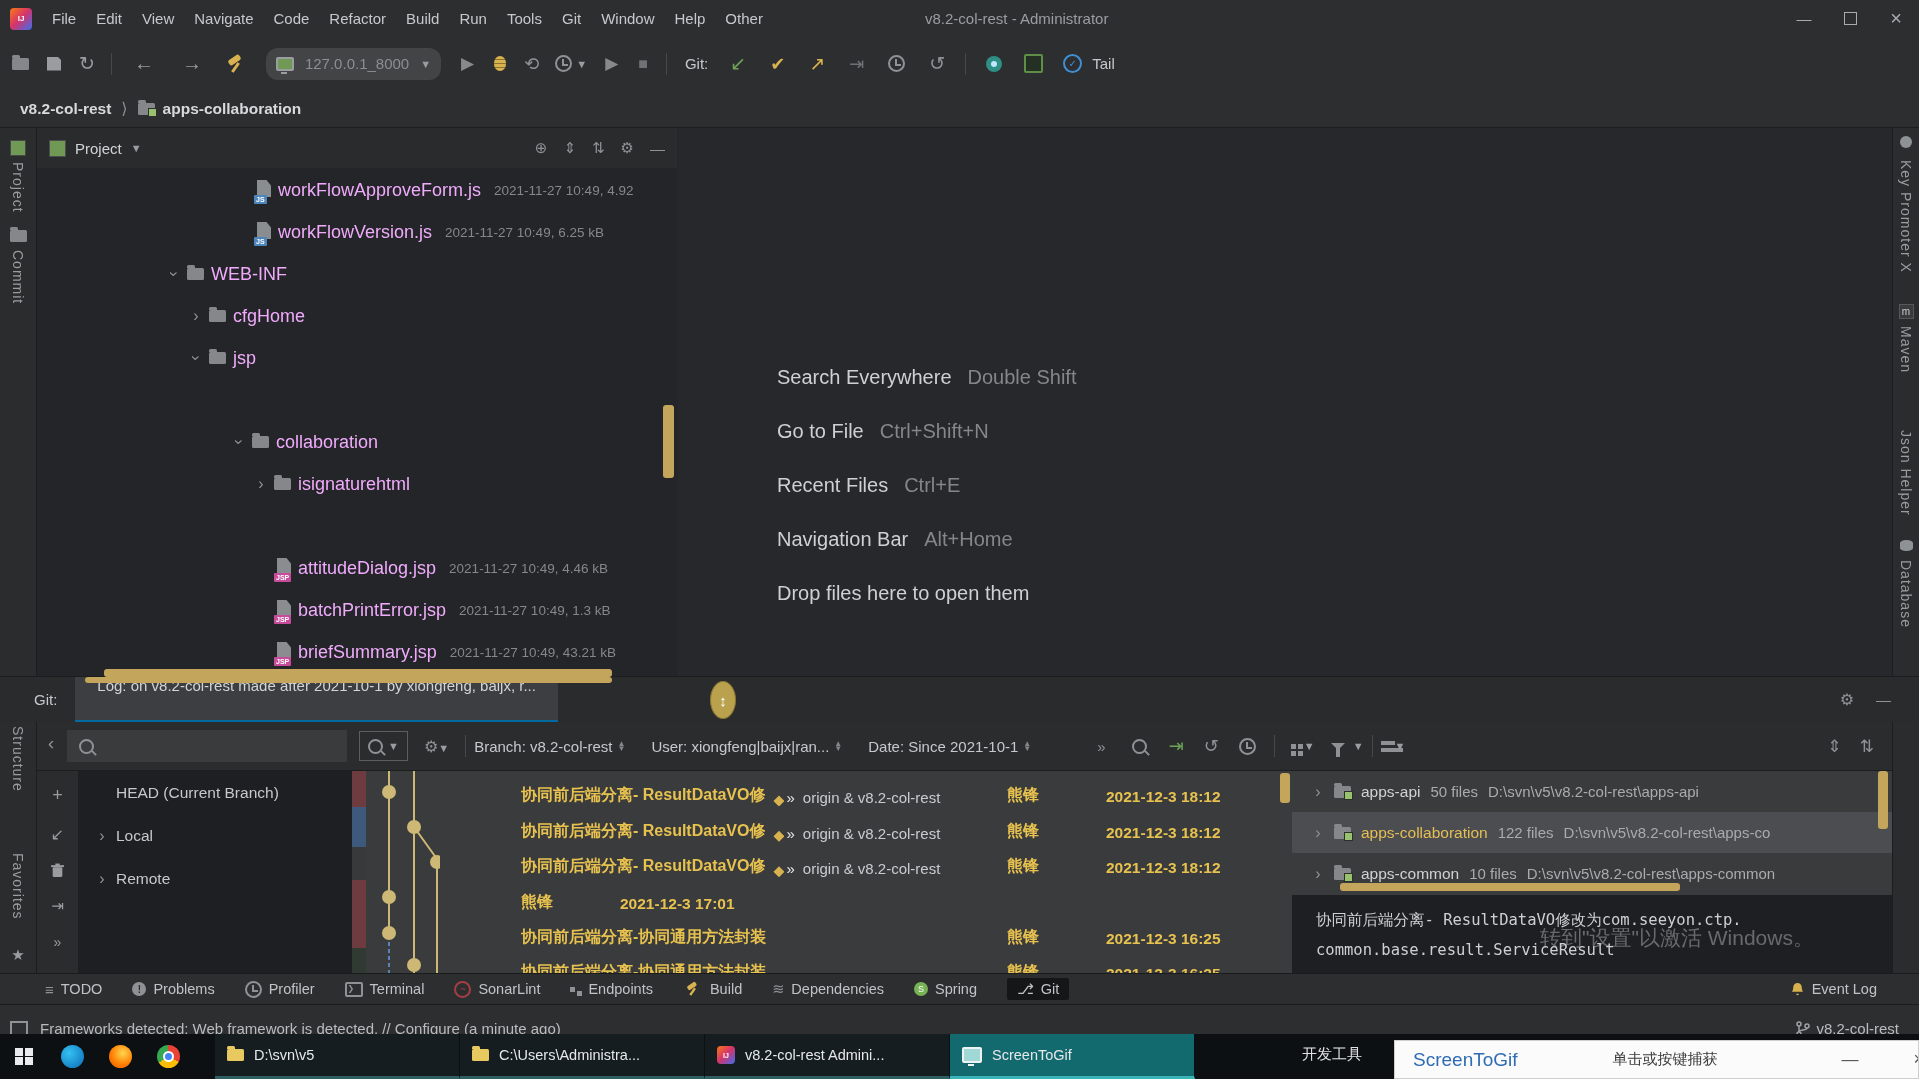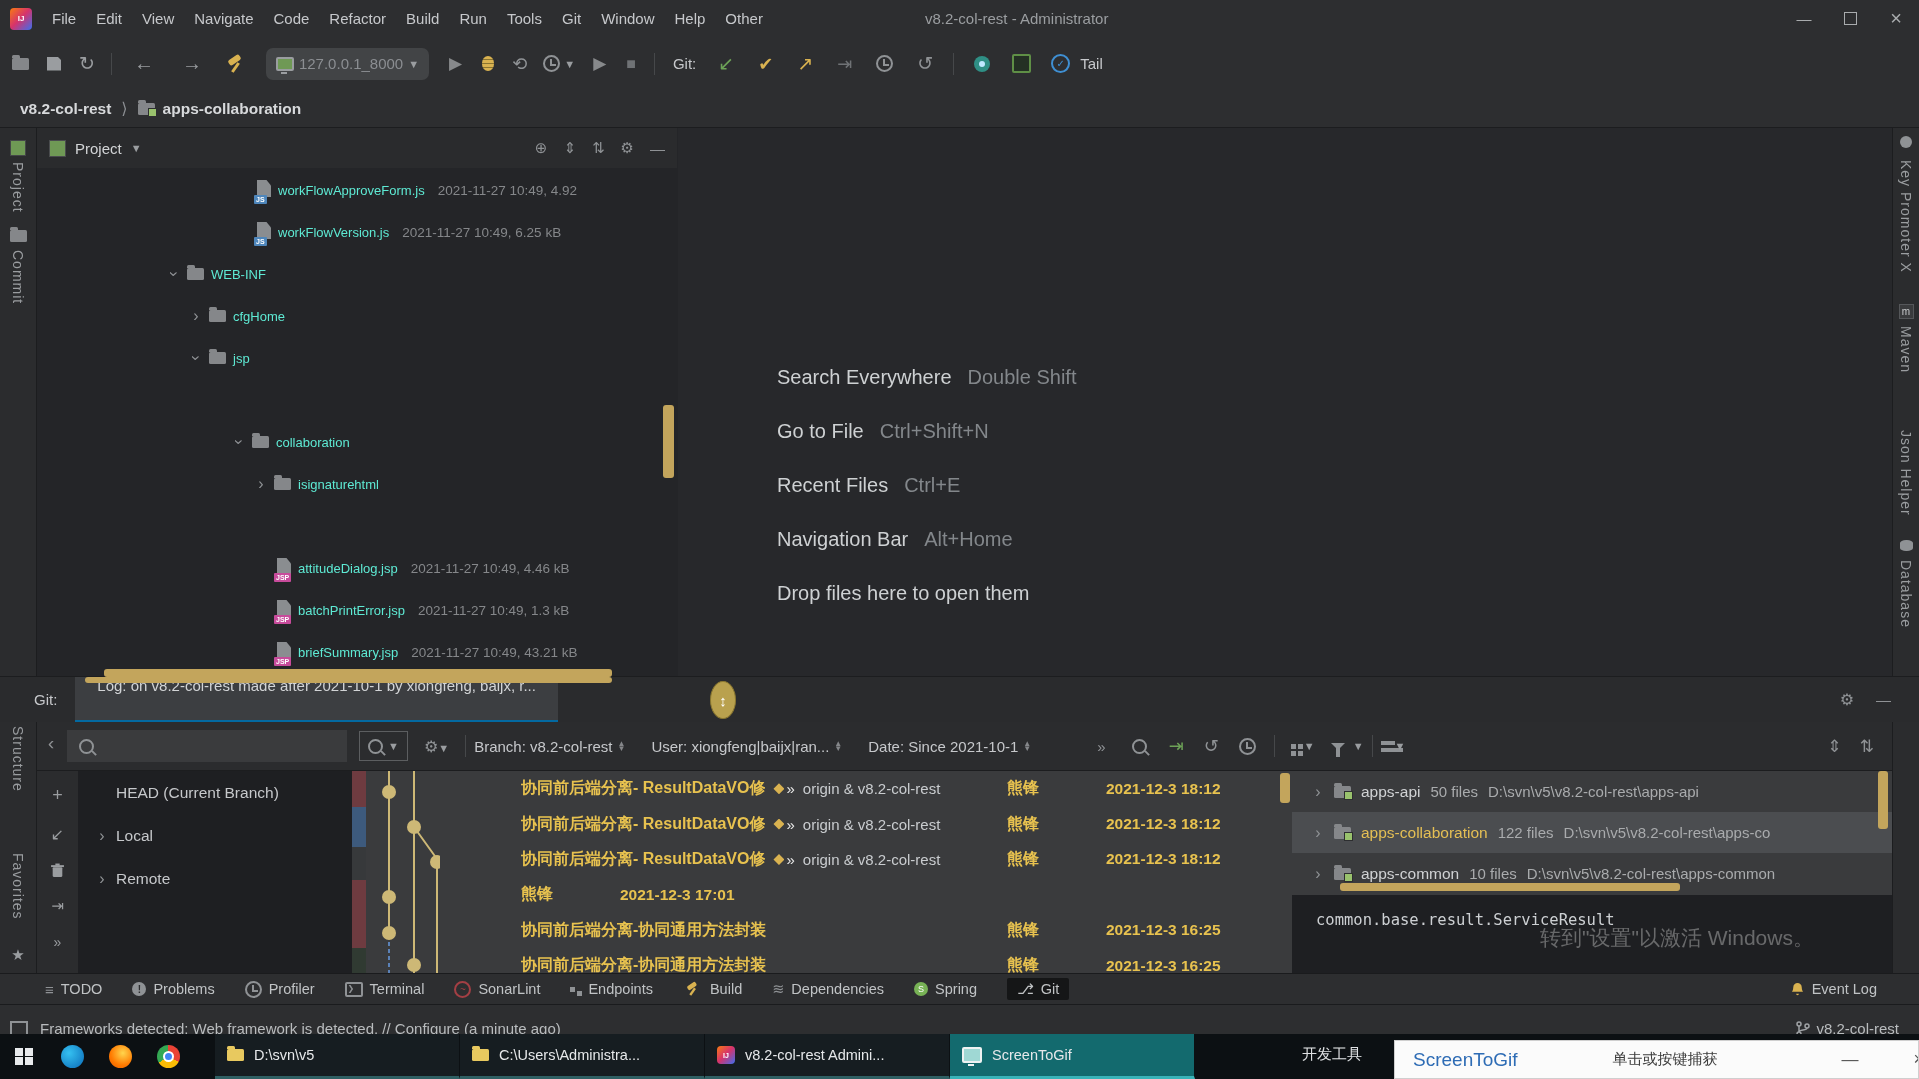--- a/index.html
+++ b/index.html
@@ -70,42 +70,42 @@
   #left-strip{left:0;top:128px;width:37px;height:845px;background:#2b2c2e;border-right:1px solid #1c1d1f;box-sizing:border-box}
   #right-strip{left:1892px;top:128px;width:27px;height:845px;background:#2b2c2e;border-left:1px solid #1c1d1f;box-sizing:border-box}
   .stripitem{position:absolute;left:0;width:100%;display:flex;justify-content:center}
 
   
   #project-panel{left:37px;top:128px;width:640px;height:548px;background:#242528;overflow:hidden}
   #project-header{height:40px;display:flex;align-items:center;padding:0 12px;background:#2a2b2d}
   .phicons{margin-left:auto;display:flex;align-items:center;gap:16px;color:#8f9295;font-size:15px}
   .trow{position:absolute;left:0;width:640px;height:42px;display:flex;align-items:center;gap:7px;white-space:nowrap}
   .trow.sel{background:#47494d}
-  .tname{color:#5eead4;font-size:13px}
+  .tname{color:#f0abfc;font-size:18px}
   .tmeta{color:#85878a;font-size:13.5px;margin-left:6px}
 
   
   #editor{left:678px;top:128px;width:1214px;height:548px;background:#27282b}
   .shortcut{display:flex;align-items:baseline;margin-bottom:31px}
   .sc-label{color:#ced1d3;font-size:20px}
   .sc-keys{color:#83878b;font-size:20px;margin-left:16px}
 
   
   #git-tabrow{left:0;top:676px;width:1919px;height:46px;background:#2a2b2d;border-top:1px solid #1c1d1f;display:flex;align-items:center;box-sizing:border-box}
   #git-tab{margin-left:18px;height:100%;display:flex;align-items:flex-start;padding:0 22px;background:#3c3e41;border-bottom:2px solid #0369a1;box-sizing:border-box;color:#d2d4d6}
   #git-toolbar{left:37px;top:722px;width:1855px;height:49px;background:#2b2c2e;display:flex;align-items:center;box-sizing:border-box;border-bottom:1px solid #1c1d1f}
   .filter{color:#c6c8cb;display:flex;align-items:center;margin-right:26px;white-space:nowrap}
   #git-content{left:37px;top:771px;width:1855px;height:202px;overflow:hidden}
   #git-iconstrip{position:absolute;left:0;top:0;width:41px;height:202px;background:#2b2c2e;display:flex;flex-direction:column;align-items:center;padding-top:14px;gap:19px;box-sizing:border-box;color:#9a9da0}
   #git-branches{position:absolute;left:41px;top:0;width:274px;height:202px;background:#1e1f22}
   .brow{height:43px;display:flex;align-items:center;padding-left:18px;gap:8px;color:#c6c8cb;font-size:15.5px}
   #git-roots{position:absolute;left:315px;top:0;width:14px;height:202px}
   #git-graph{position:absolute;left:329px;top:0;width:74px;height:202px;background:#3a3b3d}
   #git-commits{position:absolute;left:403px;top:0;width:852px;height:202px;background:#3a3b3d;overflow:hidden}
-  .crow{height:35.4px;display:flex;align-items:center;padding-left:81px;box-sizing:border-box}
+  .crow{height:35.4px;display:flex;align-items:flex-end;padding-left:81px;box-sizing:border-box}
   .cmsg{color:#e8c24f;font-weight:bold;font-size:16px;white-space:nowrap;overflow:hidden;flex:none}
   .cmsg.clip{max-width:277px}
   .cmsg.grow{flex:1;overflow:hidden}
   .crefs{color:#c9cccf;font-size:15px;margin:0 8px;white-space:nowrap}
   .cauthor{width:99px;color:#e8c24f;font-weight:bold;font-size:16px;flex:none}
   .cdate{width:150px;color:#e8c24f;font-weight:bold;font-size:15.5px;flex:none;margin-right:36px}
   .cspace{flex:1}
   #git-dirs{position:absolute;left:1255px;top:0;width:600px;height:202px;background:#3a3b3d;overflow:hidden}
   .drow{height:41px;display:flex;align-items:center;padding-left:20px;gap:10px;white-space:nowrap;overflow:hidden}
   .drow.sel{background:#4b4d50}
@@ -169,21 +169,21 @@
 </div>
 
 <div class="abs" id="toolbar">
   <span class="ic folder" style="margin-right:18px"></span>
   <span class="ic" style="width:14px;height:14px;background:#9a9da0;clip-path:polygon(0 0,75% 0,100% 25%,100% 100%,0 100%);margin-right:18px"></span>
   <span class="ic" style="color:#9a9da0;font-size:19px;margin-right:8px">↻</span>
   <span class="sep"></span>
   <span class="ic" style="color:#9a9da0;font-size:20px;margin:0 14px">←</span>
   <span class="ic" style="color:#9a9da0;font-size:20px;margin:0 14px">→</span>
   <span class="ic hammer" style="margin:0 10px"></span>
-  <div class="row" style="background:#424446;height:32px;border-radius:7px;padding:0 10px;gap:5px;margin:0 10px">
+  <div class="row" style="background:#424446;height:32px;border-radius:12px;padding:0 10px;gap:11px;margin:0 10px">
     <span class="mon"></span>
     <span class="dim">127.0.0.1_8000</span>
     <span class="caret">▼</span>
   </div>
   <span class="ic" style="color:#87898b;font-size:17px;margin:0 10px">▶</span>
   <span class="ic bug" style="margin:0 10px"></span>
   <span class="ic" style="color:#8f9295;font-size:18px;margin:0 8px">⟲</span>
   <span class="ic clockic" style="margin:0 4px 0 8px"></span>
   <span class="caret" style="margin-right:8px">▼</span>
   <span class="ic" style="color:#87898b;font-size:17px;margin:0 10px">▶</span>
@@ -511,20 +511,21 @@
     <div class="drow">
       <span class="chev">›</span>
       <span class="folder badged"></span>
       <span class="dname">apps-common</span>
       <span class="dmeta">10 files</span>
       <span class="dmeta">D:\svn\v5\v8.2-col-rest\apps-common</span>
     </div>
     <div class="scroll-k" style="left:48px;top:112px;width:340px;height:8px"></div>
     <div class="scroll-k" style="left:586px;top:0;width:10px;height:58px"></div>
     <div id="git-detail" class="smono">
+      <div>协同前后端分离- ResultDataVO修改为com.seeyon.ctp.</div>
       <div>common.base.result.ServiceResult</div>
     </div>
   </div>
 </div>
 <div class="scroll-k" style="left:85px;top:677px;width:527px;height:6px"></div>
 
 <div class="abs" id="watermark">
   <div id="wm2">转到"设置"以激活 Windows。</div>
 </div>
 

